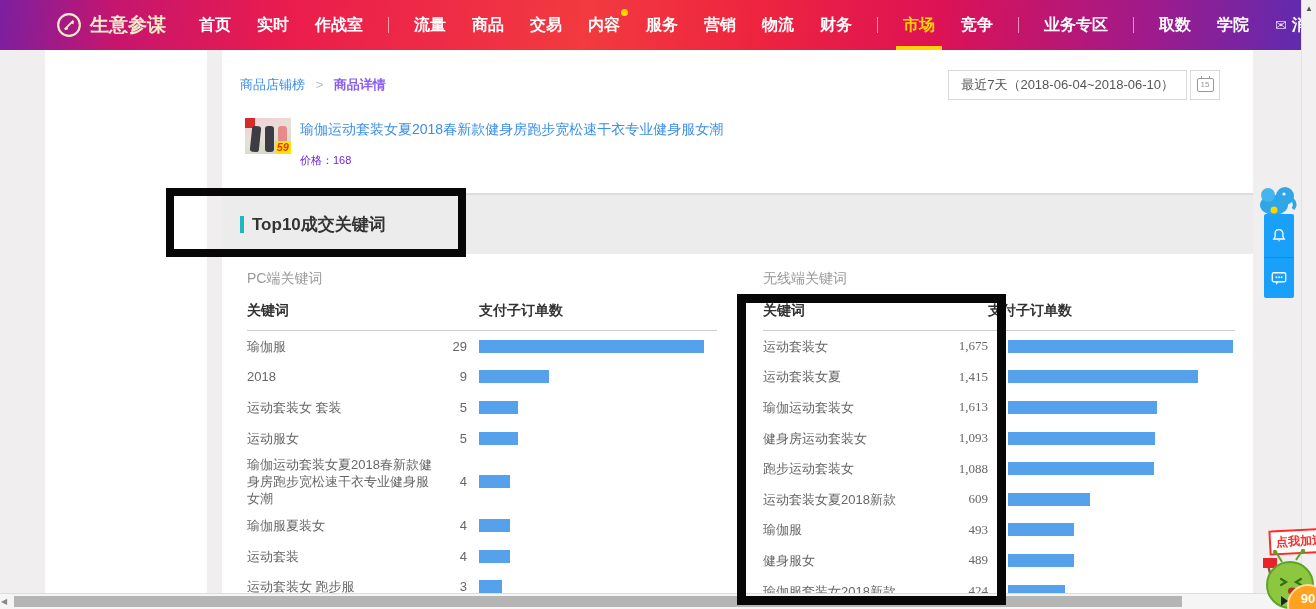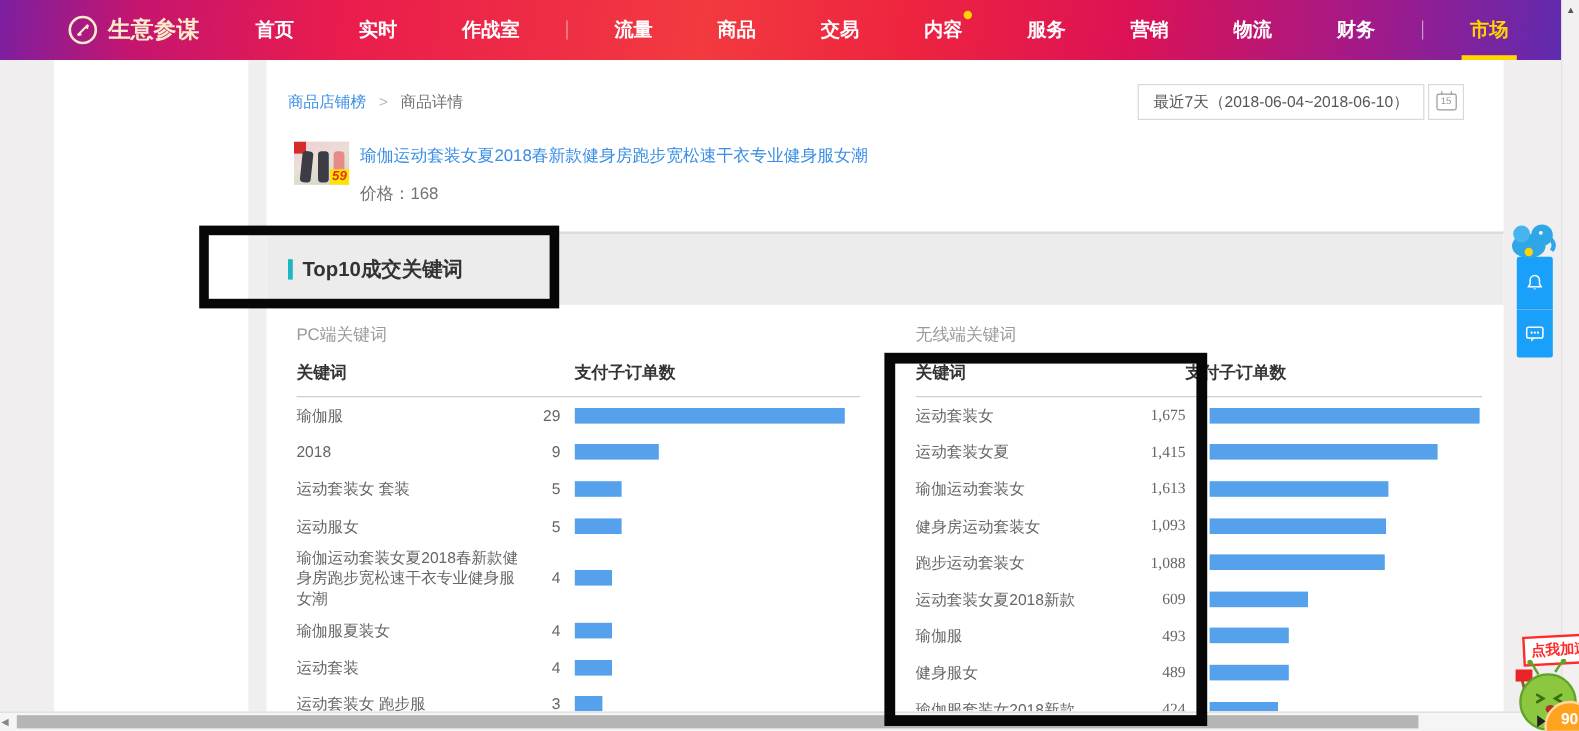--- a/index.html
+++ b/index.html
@@ -5,59 +5,59 @@
   html,body{margin:0;padding:0;}
   .page{position:relative;width:1316px;height:609px;background:#f0eeef;overflow:hidden;
         font-family:"Liberation Sans","DejaVu Sans",sans-serif;}
 
   
   .nav{position:absolute;left:0;top:0;width:1302px;height:50px;display:flex;align-items:center;color:#fff;
        background:linear-gradient(96deg,#7c1fa0 0%,#c6156e 9%,#ea1c4d 22%,#f23a3f 45%,#ee243f 58%,#dd1255 72%,#a01a8b 88%,#5f2bb0 100%);}
   .brand{display:flex;align-items:flex-end;gap:8px;margin-left:56px;font-size:19px;font-weight:bold;color:#f8eccb;white-space:nowrap;cursor:pointer;}
   .logo{width:26px;height:26px;flex:0 0 auto;}
   .nav-items{display:flex;align-items:center;margin-left:20px;height:100%;}
-  .nav-item{position:relative;margin:0 27px;font-size:16px;font-weight:bold;white-space:nowrap;cursor:pointer;height:100%;display:flex;align-items:center;}
+  .nav-item{position:relative;margin:0 13px;font-size:16px;font-weight:bold;white-space:nowrap;cursor:pointer;height:100%;display:flex;align-items:center;}
   .nav-item.active{color:#ffd400;}
   .nav-item.active::after{content:"";position:absolute;left:50%;transform:translateX(-50%);bottom:0;width:46px;height:4px;background:#ffd400;}
   .ndot{position:absolute;top:9px;right:-8px;width:7px;height:7px;border-radius:50%;background:#ffd400;}
   .ndivider{width:1px;height:16px;background:rgba(255,255,255,.55);margin:0 12px;}
   .envelope{font-size:14px;color:#e6d5f7;margin-right:5px;font-weight:normal;}
 
   
   .v-scrollbar{position:absolute;right:0;top:0;width:14px;height:609px;background:#f2f0f0;border-left:1px solid #e3e1e1;z-index:15;}
   .v-scrollbar .up{position:absolute;top:4px;left:0;width:14px;text-align:center;font-size:8px;color:#555;cursor:pointer;}
   .h-scrollbar{position:absolute;left:0;top:593px;width:1302px;height:16px;background:#f6f5f5;border-top:1px solid #ddd;z-index:20;}
   .h-scrollbar .larr{position:absolute;left:1px;top:3px;font-size:8px;color:#888;cursor:pointer;}
   .h-thumb{position:absolute;left:14px;top:2px;width:1168px;height:11px;background:#b5b5b5;cursor:pointer;}
 
   
   .left-strip{position:absolute;left:45px;top:50px;width:162px;height:543px;background:#fff;}
   .main{position:absolute;left:222px;top:50px;width:1031px;height:543px;background:#fff;overflow:hidden;}
 
   .breadcrumb{position:absolute;left:18px;top:26px;font-size:13px;}
   .bc-link{color:#3a8ee6;cursor:pointer;}
   .bc-sep{color:#bbb;margin:0 7px;}
-  .bc-cur{color:#737373;}
+  .bc-cur{color:#8b5cf6;font-weight:bold;}
 
   .datebox{position:absolute;right:66px;top:20px;height:28px;border:1px solid #d9d9d9;background:#fff;
            display:flex;align-items:center;padding:0 12px;font-size:13px;color:#555;cursor:pointer;white-space:nowrap;}
   .calbtn{position:absolute;right:33px;top:20px;width:30px;height:30px;border:1px solid #d9d9d9;background:#fff;box-sizing:border-box;
           display:flex;align-items:center;justify-content:center;cursor:pointer;}
   .cal{position:relative;width:15px;height:12px;border:1px solid #999;border-radius:2px;font-size:8px;color:#999;text-align:center;line-height:12px;}
   .cal::before,.cal::after{content:"";position:absolute;top:-3px;width:1px;height:3px;background:#999;}
   .cal::before{left:3px;} .cal::after{right:3px;}
 
   .thumb{position:absolute;left:23px;top:68px;width:46px;height:36px;cursor:pointer;overflow:hidden;
          background:linear-gradient(160deg,#f0cdd6 0%,#e9e0d6 45%,#cbd6c4 100%);}
   .thumb .fig{position:absolute;top:8px;width:9px;height:26px;background:#3c3c44;border-radius:3px;}
   .thumb .f1{left:6px;transform:rotate(6deg);} .thumb .f2{left:20px;} .thumb .f3{left:33px;background:#e78a8a;}
   .thumb .corner{position:absolute;left:0;top:0;width:10px;height:10px;background:#d42b2b;}
   .thumb .badge{position:absolute;right:0;bottom:0;background:#ffe400;color:#e8311a;font-size:11px;font-weight:bold;font-style:italic;padding:0 2px;line-height:13px;}
   .p-title{position:absolute;left:78px;top:71px;font-size:14px;color:#3a8ee6;cursor:pointer;}
-  .p-price{position:absolute;left:78px;top:103px;font-size:14px;color:#737373;text-align:right;}
+  .p-price{position:absolute;left:78px;top:103px;font-size:11px;color:#6d28d9;text-align:right;}
 
   .band{position:absolute;left:0;top:143px;width:1031px;height:59px;background:#ececec;border-top:2px solid #dcdcdc;box-sizing:content-box;text-align:center;}
   .band-title{position:absolute;left:18px;top:18px;display:flex;align-items:center;font-size:17px;font-weight:bold;color:#333;}
   .accent{width:4px;height:17px;background:#1fb6c1;margin-right:8px;}
 
   
   .panel{position:absolute;top:212px;height:331px;overflow:hidden;}
   #pc-panel{left:25px;width:470px;}
   #wx-panel{left:541px;width:472px;}
   .panel-title{font-size:14px;color:#999;margin:8px 0 14px;}

